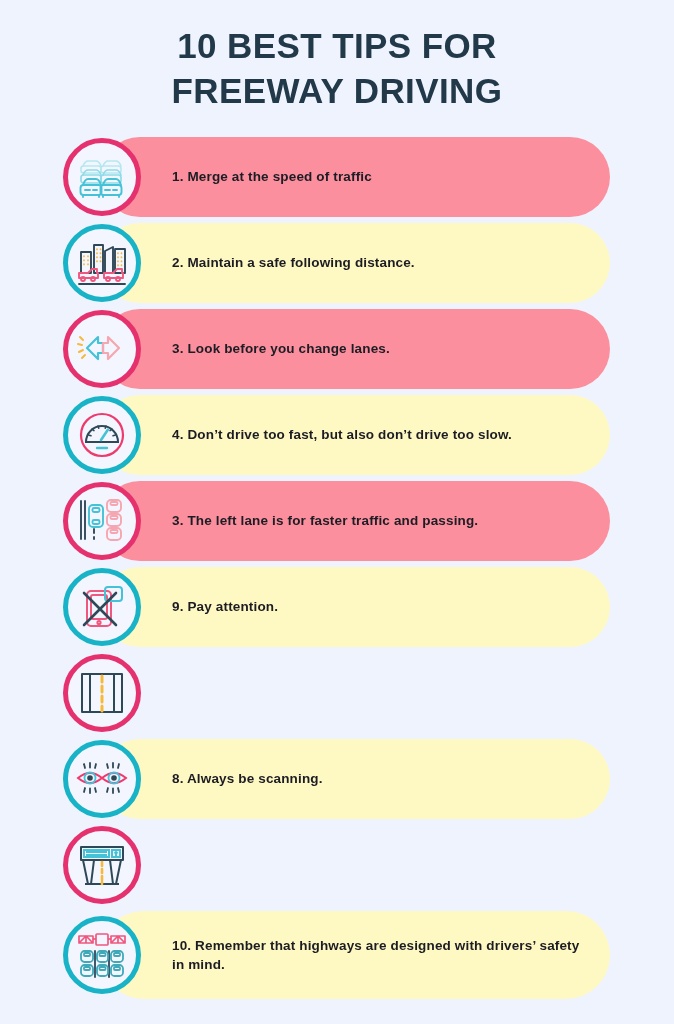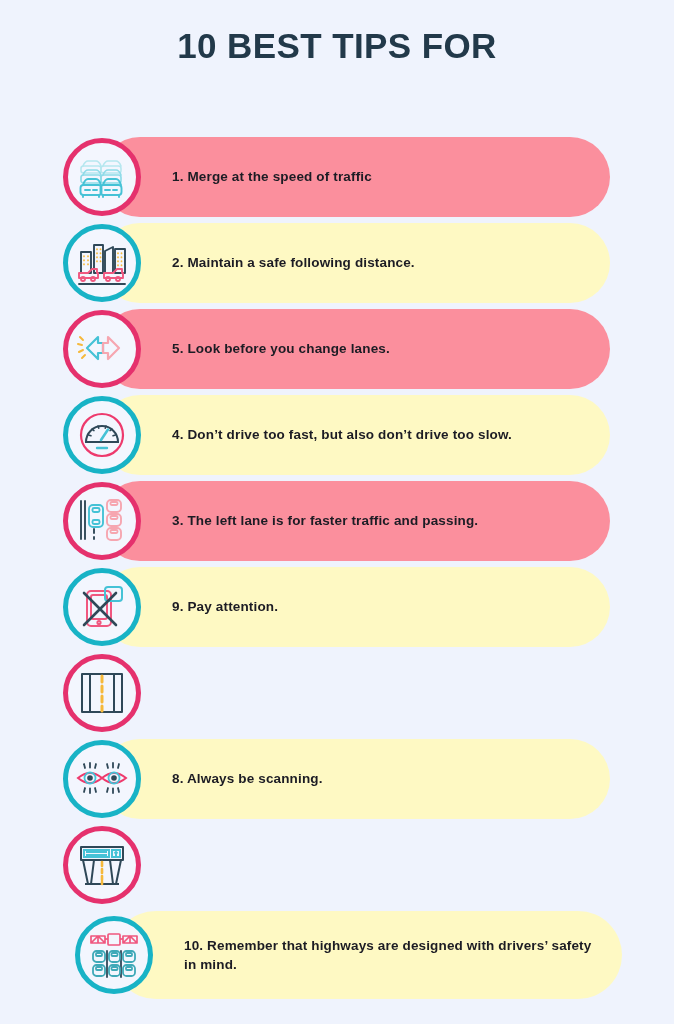--- a/index.html
+++ b/index.html
@@ -43,21 +43,21 @@
     left: 0;
     width: 674px;
   }
 
   .row {
     position: relative;
     height: 80px;
     margin-bottom: 6px;
     padding-left: 9px;
   }
-  .row.tall { height: 88px; margin-left: 12px; }
+  .row.tall { height: 88px; }
 
   .bar {
     position: absolute;
     left: 100px;
     top: 0;
     width: 510px;
     height: 100%;
     border-radius: 44px;
   }
   .bar.pink { background: #fb8f9d; }
@@ -96,20 +96,21 @@
 
   .circle svg { display: block; }
 </style>
 </head>
 <body>
 
 <div class="page">
 
   <div class="title-block">
     <div class="title-line">10 BEST TIPS FOR</div>
+    <div class="title-line">FREEWAY DRIVING</div>
   </div>
 
   <div class="rows">
 
     <div class="row">
       <div class="bar pink">
         <div class="bar-text">1.  Merge at the speed of traffic</div>
       </div>
       <div class="circle crimson">
         <span>
@@ -191,21 +192,21 @@
                 <circle cx="44" cy="44" r="2"></circle>
             </g>
             <line x1="5" y1="49" x2="51" y2="49" stroke="#2f4858" stroke-width="1.9" stroke-linecap="round"></line>
           </svg>
         </span>
       </div>
     </div>
 
     <div class="row">
       <div class="bar pink">
-        <div class="bar-text">5.  Look before you change lanes.</div>
+        <div class="bar-text">3.  Look before you change lanes.</div>
       </div>
       <div class="circle crimson">
         <span>
           <svg width="56" height="56" viewBox="0 0 56 56">
             <g stroke="#f6b93b" stroke-width="2" stroke-linecap="round">
               <line x1="6" y1="16" x2="9" y2="19"></line>
               <line x1="4" y1="23" x2="8" y2="24"></line>
               <line x1="5" y1="31" x2="9" y2="29"></line>
               <line x1="8" y1="37" x2="11" y2="34"></line>
             </g>

